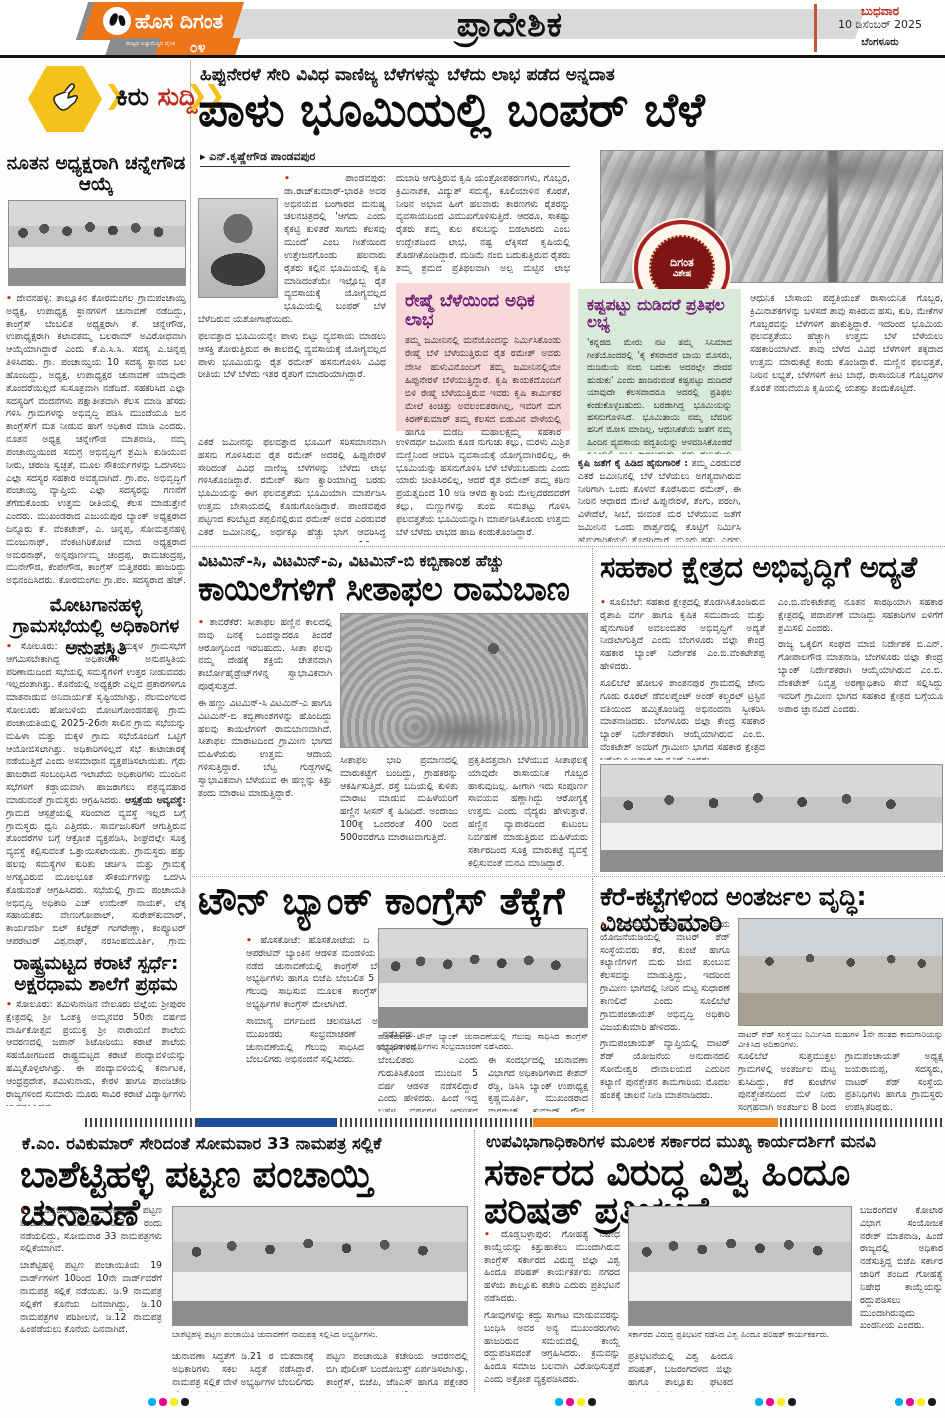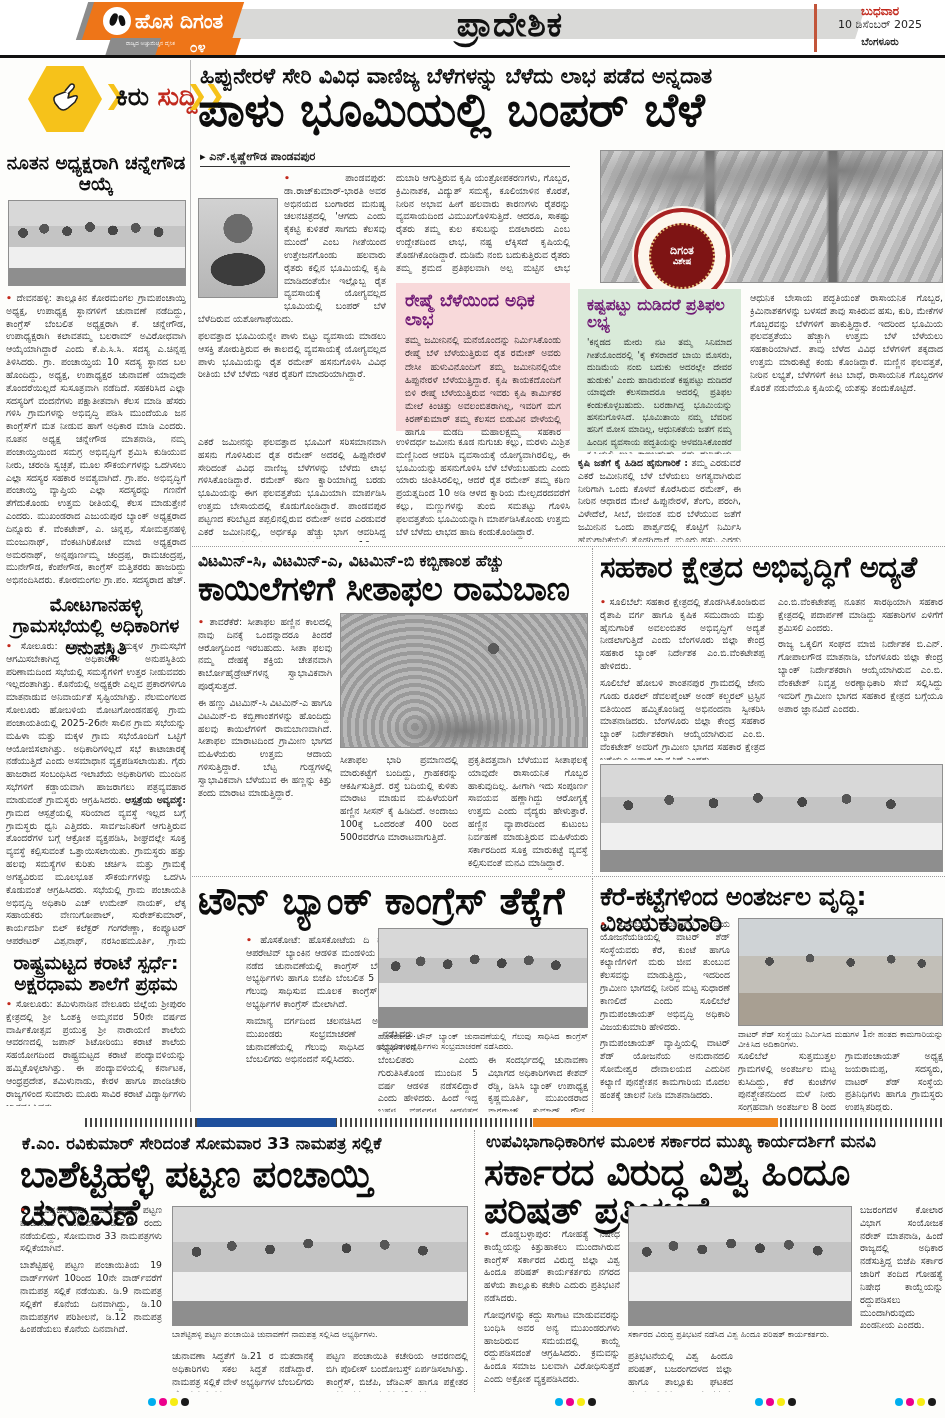--- a/index.html
+++ b/index.html
@@ -162,28 +162,28 @@
        <span class="subhead-inline">ಆಸ್ಪತ್ರೆಯ ಅವ್ಯವಸ್ಥೆ:</span>
        <span>ಗ್ರಾಮದ ಆಸ್ಪತ್ರೆಯಲ್ಲಿ ಸರಿಯಾದ ವ್ಯವಸ್ಥೆ ಇಲ್ಲದ ಬಗ್ಗೆ ಗ್ರಾಮಸ್ಥರು ಧ್ವನಿ ಎತ್ತಿದರು. ಸಾರ್ವಜನಿಕರಿಗೆ ಆಗುತ್ತಿರುವ ತೊಂದರೆಗಳ ಬಗ್ಗೆ ಆಕ್ರೋಶ ವ್ಯಕ್ತಪಡಿಸಿ, ಶೀಘ್ರದಲ್ಲೇ ಸೂಕ್ತ ವ್ಯವಸ್ಥೆ ಕಲ್ಪಿಸುವಂತೆ ಒತ್ತಾಯಿಸಲಾಯಿತು. ಗ್ರಾಮಸ್ಥರು ಹತ್ತು ಹಲವು ಸಮಸ್ಯೆಗಳ ಕುರಿತು ಚರ್ಚಿಸಿ ಮತ್ತು ಗ್ರಾಮಕ್ಕೆ ಅಗತ್ಯವಿರುವ ಮೂಲಭೂತ ಸೌಕರ್ಯಗಳನ್ನು ಒದಗಿಸಿ ಕೊಡುವಂತೆ ಆಗ್ರಹಿಸಿದರು. ಸಭೆಯಲ್ಲಿ ಗ್ರಾಮ ಪಂಚಾಯತಿ ಅಭಿವೃದ್ಧಿ ಅಧಿಕಾರಿ ಎಚ್ ಉಮೇಶ್ ನಾಯಕ್, ಲೆಕ್ಕ ಸಹಾಯಕರು ವೇಣುಗೋಪಾಲ್, ಸುರೇಶ್‌ಕುಮಾರ್, ಕಾರ್ಯದರ್ಶಿ ಬಿಲ್ ಕಲೆಕ್ಟರ್ ಗಂಗರೇಣ್ಣಾ, ಕಂಪ್ಯೂಟರ್ ಆಪರೇಟರ್ ವಿಶ್ವನಾಥ್, ನರಸಿಂಹಮೂರ್ತಿ, ಗ್ರಾಮ ಪಂಚಾಯತಿ ಅಧ್ಯಕ್ಷ ಎಂ.ಆರ್ ಶಿವಕುಮಾರ್, ಗ್ರಾಮ ಪಂಚಾಯತಿ ಮಾಜಿ ಅಧ್ಯಕ್ಷ ಕಮಲಮ್ಮ ಪರಮೇಶ್, ಹಾಲಿ ಸದಸ್ಯರಾದ ಅಂಜಿನಪ್ಪ, ಗ್ರಾಮ ಪಂಚಾಯಿತಿ ಸದಸ್ಯರು ಹಾಗೂ ಎಲ್ಲಾ ಗ್ರಾಮ ಪಂಚಾಯಿತಿ ಸದಸ್ಯರು ಮತ್ತು ಊರಿನ ಗ್ರಾಮಸ್ಥರು ಭಾಗವಹಿಸಿದ್ದರು.</span></p>
   </div>
 
   <div class="sb-h" style="left:6px;top:952px;width:180px;">ರಾಷ್ಟ್ರಮಟ್ಟದ ಕರಾಟೆ ಸ್ಪರ್ಧೆ: ಅಕ್ಷರಧಾಮ ಶಾಲೆಗೆ ಪ್ರಥಮ</div>
   <div class="body-col" style="left:6px;top:998px;width:180px;height:108px;">
     <p><span class="dl">ಸೋಲೂರು:</span>
        <span>ತಮಿಳುನಾಡಿನ ವೇಲೂರು ಜಿಲ್ಲೆಯ ಶ್ರೀಪುರಂ ಕ್ಷೇತ್ರದಲ್ಲಿ ಶ್ರೀ ಓಂಶಕ್ತಿ ಅಮ್ಮನವರ 50ನೇ ವರ್ಷದ ವಾರ್ಷಿಕೋತ್ಸವ ಪ್ರಯುಕ್ತ ಶ್ರೀ ನಾರಾಯಣಿ ಶಾಲೆಯ ಆವರಣದಲ್ಲಿ ಜಪಾನ್ ಶಿಟೋರಿಯು ಕರಾಟೆ ಶಾಲೆಯ ಸಹಯೋಗದಿಂದ ರಾಷ್ಟ್ರಮಟ್ಟದ ಕರಾಟೆ ಪಂದ್ಯಾವಳಿಯನ್ನು ಹಮ್ಮಿಕೊಳ್ಳಲಾಗಿತ್ತು. ಈ ಪಂದ್ಯಾವಳಿಯಲ್ಲಿ ಕರ್ನಾಟಕ, ಆಂಧ್ರಪ್ರದೇಶ, ತಮಿಳುನಾಡು, ಕೇರಳ ಹಾಗೂ ಪಾಂಡಿಚೇರಿ ರಾಜ್ಯಗಳಿಂದ ಸುಮಾರು ಮೂರು ಸಾವಿರ ಕರಾಟೆ ವಿದ್ಯಾರ್ಥಿಗಳು ಭಾಗವಹಿಸಿದ್ದರು.</span></p>
   </div>
 
-  <div class="kick" style="position:absolute;left:200px;top:64px;width:700px;font-size:21px;">ಹಿಪ್ಪುನೇರಳೆ ಸೇರಿ ವಿವಿಧ ವಾಣಿಜ್ಯ ಬೆಳೆಗಳನ್ನು ಬೆಳೆದು ಲಾಭ ಪಡೆದ ಅನ್ನದಾತ</div>
+  <div class="kick" style="position:absolute;left:200px;top:64px;width:700px;font-size:17px;">ಹಿಪ್ಪುನೇರಳೆ ಸೇರಿ ವಿವಿಧ ವಾಣಿಜ್ಯ ಬೆಳೆಗಳನ್ನು ಬೆಳೆದು ಲಾಭ ಪಡೆದ ಅನ್ನದಾತ</div>
   <div class="hl" style="position:absolute;left:198px;top:86px;width:740px;font-size:47px;">ಪಾಳು ಭೂಮಿಯಲ್ಲಿ ಬಂಪರ್ ಬೆಳೆ</div>
   <div style="position:absolute;left:200px;top:150px;width:370px;border-bottom:1px solid #333;padding-bottom:3px;font-size:11px;font-weight:bold;">
     <span class="dl2">ಎನ್.ಕೃಷ್ಣೇಗೌಡ ಪಾಂಡವಪುರ</span>
   </div>
 
   <div class="ph ph-plant" style="left:600px;top:150px;width:343px;height:133px;"></div>
-  <div class="badge" style="left:634px;top:208px;align-items:center;">
+  <div class="badge" style="left:634px;top:220px;align-items:center;">
     <div class="badge-in">
       <span>ದಿಗಂತ</span>
       <span class="sm">ವಿಶೇಷ</span>
     </div>
   </div>
 
   <div class="body-col" style="left:198px;top:172px;width:188px;height:258px;">
     <div class="ph ph-portrait" style="position:relative;float:left;width:80px;height:100px;margin:26px 6px 3px 0;"></div>
     <p><span class="dl">ಪಾಂಡವಪುರ:</span>
        <span>ಡಾ.ರಾಜ್‌ಕುಮಾರ್-ಭಾರತಿ ಅವರ ಅಭಿನಯದ ಬಂಗಾರದ ಮನುಷ್ಯ ಚಲನಚಿತ್ರದಲ್ಲಿ 'ಆಗದು ಎಂದು ಕೈಕಟ್ಟಿ ಕುಳಿತರೆ ಸಾಗದು ಕೆಲಸವು ಮುಂದೆ' ಎಂಬ ಗೀತೆಯಿಂದ ಉತ್ತೇಜನಗೊಂಡು ಹಲವಾರು ರೈತರು ಕಲ್ಲಿನ ಭೂಮಿಯಲ್ಲಿ ಕೃಷಿ ಮಾಡಿದಂತೆಯೇ ಇಲ್ಲೊಬ್ಬ ರೈತ ವ್ಯವಸಾಯಕ್ಕೆ ಯೋಗ್ಯವಲ್ಲದ ಭೂಮಿಯಲ್ಲಿ ಬಂಪರ್ ಬೆಳೆ ಬೆಳೆದಿರುವ ಯಶೋಗಾಥೆಯಿದು.</span></p>

